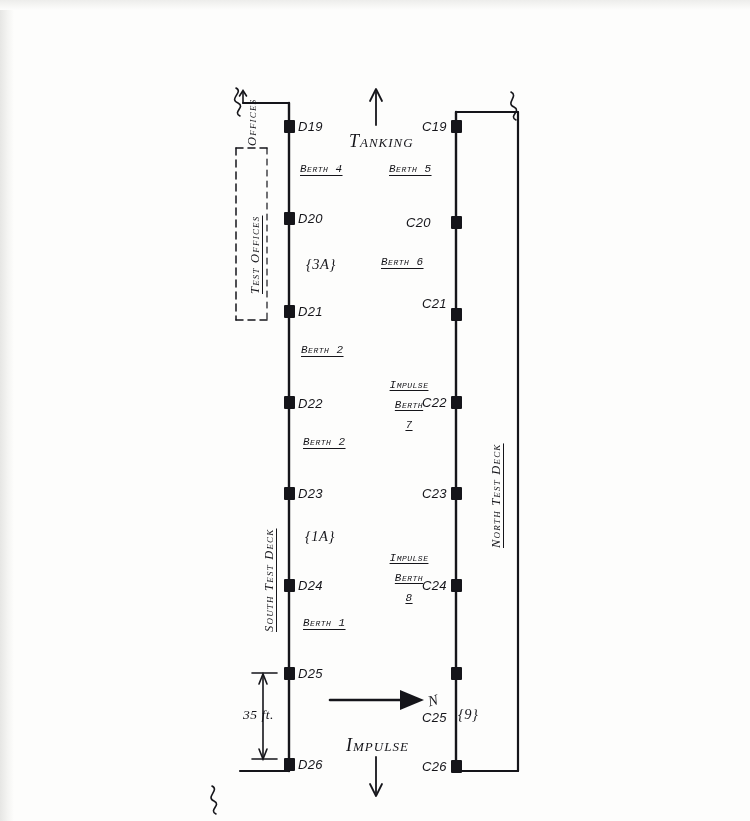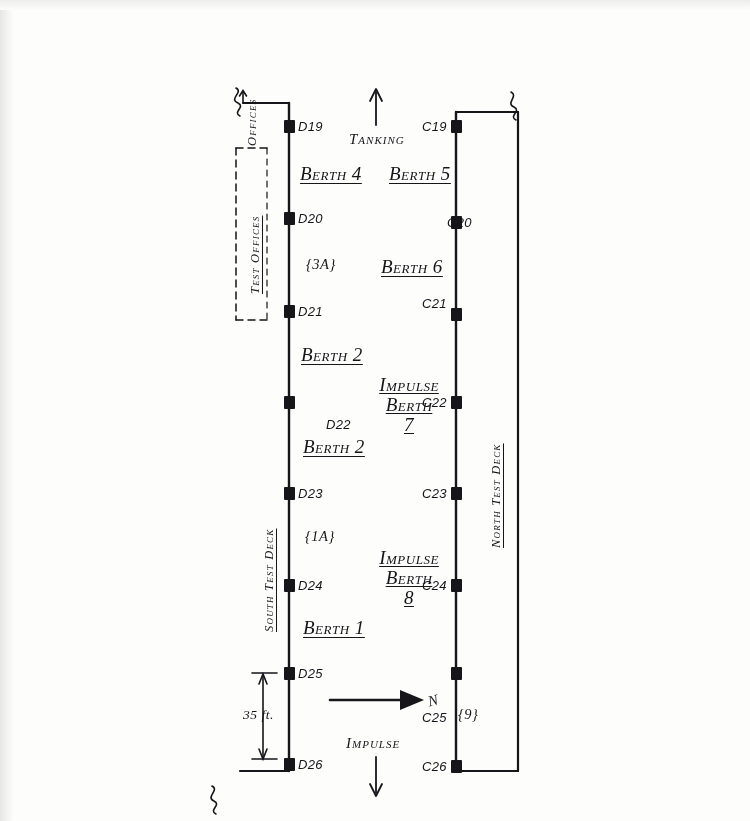--- a/index.html
+++ b/index.html
@@ -46,24 +46,25 @@
     color: #15151a;
     letter-spacing: 0.5px;
   }
   .pad-lbl {
     font-size: 13px;
     font-style: italic;
     font-family: Liberation Sans, sans-serif;
     letter-spacing: 0.3px;
   }
   .berth-lbl {
-    font-size: 19px;
+    font-size: 11px;
     font-variant: small-caps;
     text-decoration: underline;
     text-underline-offset: 2.5px;
+    font-family: Liberation Mono, monospace;
   }
   .berth-lbl.multi {
     text-align: center;
     text-decoration: none;
   }
   .berth-lbl.multi span {
     display: block;
     text-decoration: underline;
     text-underline-offset: 2px;
   }
@@ -78,21 +79,21 @@
     letter-spacing: 1.2px;
     white-space: nowrap;
     transform-origin: 0 0;
   }
   .dim-lbl {
     font-size: 13.5px;
     font-style: italic;
     font-family: "Liberation Serif", serif;
   }
   .flow-lbl {
-    font-size: 15px;
+    font-size: 18px;
     font-variant: small-caps;
     letter-spacing: 1px;
   }
   .north-lbl {
     font-size: 15px;
     font-style: italic;
     font-family: "Liberation Serif", serif;
   }
   svg.overlay {
     position: absolute;
@@ -158,35 +159,35 @@
   </svg>
 
   <div id="pads-left">
       <div class="pad" style="left: 283.5px; top: 119.5px; width: 11px; height: 13px;"></div>
       <div class="lbl pad-lbl" style="left: 298px; top: 119px;">D19</div>
       <div class="pad" style="left: 283.5px; top: 211.5px; width: 11px; height: 13px;"></div>
       <div class="lbl pad-lbl" style="left: 298px; top: 211px; text-align: center;">D20</div>
       <div class="pad" style="left: 283.5px; top: 304.5px; width: 11px; height: 13px;"></div>
       <div class="lbl pad-lbl" style="left: 298px; top: 304px;">D21</div>
       <div class="pad" style="left: 283.5px; top: 395.5px; width: 11px; height: 13px;"></div>
-      <div class="lbl pad-lbl" style="left: 298px; top: 417px; margin-left: 28px;">D22</div>
+      <div class="lbl pad-lbl" style="left: 298px; top: 396px;">D22</div>
       <div class="pad" style="left: 283.5px; top: 486.5px; width: 11px; height: 13px;"></div>
       <div class="lbl pad-lbl" style="left: 298px; top: 486px;">D23</div>
       <div class="pad" style="left: 283.5px; top: 578.5px; width: 11px; height: 13px;"></div>
       <div class="lbl pad-lbl" style="left: 298px; top: 578px;">D24</div>
       <div class="pad" style="left: 283.5px; top: 666.5px; width: 11px; height: 13px;"></div>
       <div class="lbl pad-lbl" style="left: 298px; top: 666px;">D25</div>
       <div class="pad" style="left: 283.5px; top: 757.5px; width: 11px; height: 13px;"></div>
       <div class="lbl pad-lbl" style="left: 298px; top: 757px;">D26</div>
     </div>
   <div id="pads-right">
       <div class="pad" style="left: 450.5px; top: 119.5px; width: 11px; height: 13px;"></div>
       <div class="lbl pad-lbl" style="left: 422px; top: 119px;">C19</div>
       <div class="pad" style="left: 450.5px; top: 215.5px; width: 11px; height: 13px;"></div>
-      <div class="lbl pad-lbl" style="left: 447px; top: 215px;">C20</div>
+      <div class="lbl pad-lbl" style="left: 406px; top: 215px;">C20</div>
       <div class="pad" style="left: 450.5px; top: 307.5px; width: 11px; height: 13px;"></div>
       <div class="lbl pad-lbl" style="left: 422px; top: 296px;">C21</div>
       <div class="pad" style="left: 450.5px; top: 395.5px; width: 11px; height: 13px;"></div>
       <div class="lbl pad-lbl" style="left: 422px; top: 395px;">C22</div>
       <div class="pad" style="left: 450.5px; top: 486.5px; width: 11px; height: 13px;"></div>
       <div class="lbl pad-lbl" style="left: 422px; top: 486px;">C23</div>
       <div class="pad" style="left: 450.5px; top: 578.5px; width: 11px; height: 13px;"></div>
       <div class="lbl pad-lbl" style="left: 422px; top: 578px;">C24</div>
       <div class="pad" style="left: 450.5px; top: 666.5px; width: 11px; height: 13px;"></div>
       <div class="lbl pad-lbl" style="left: 422px; top: 666px; margin-top: 44px;">C25</div>

